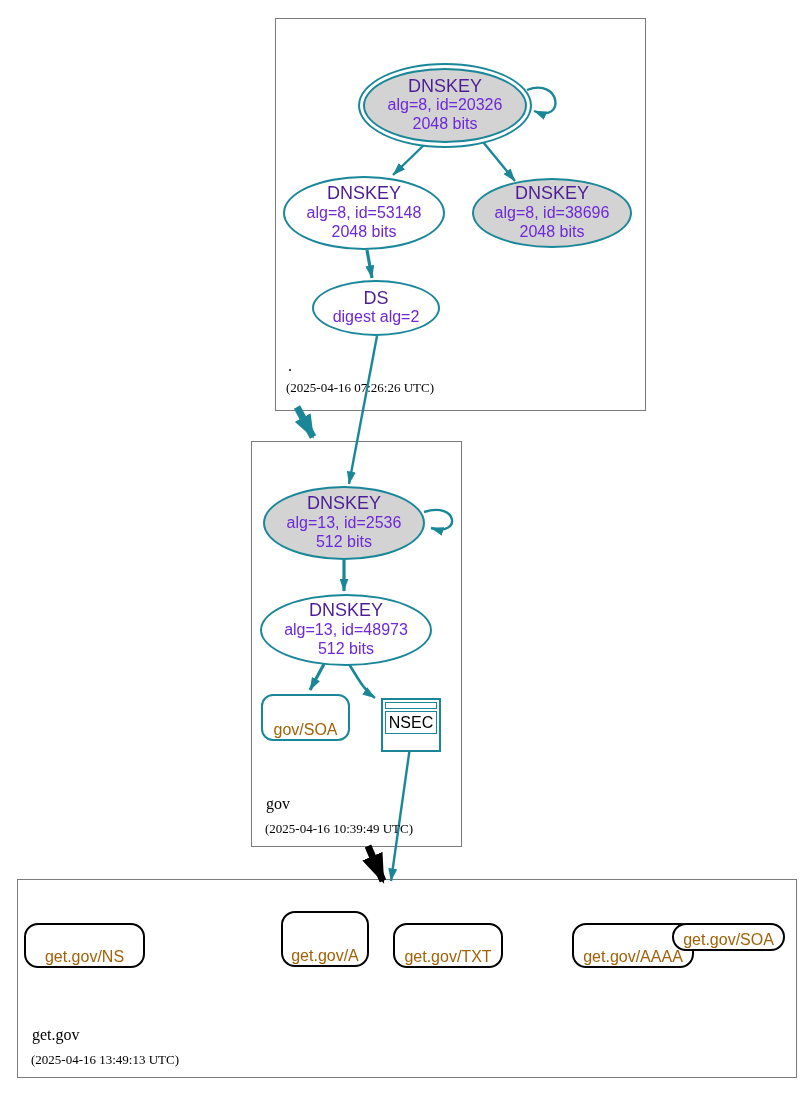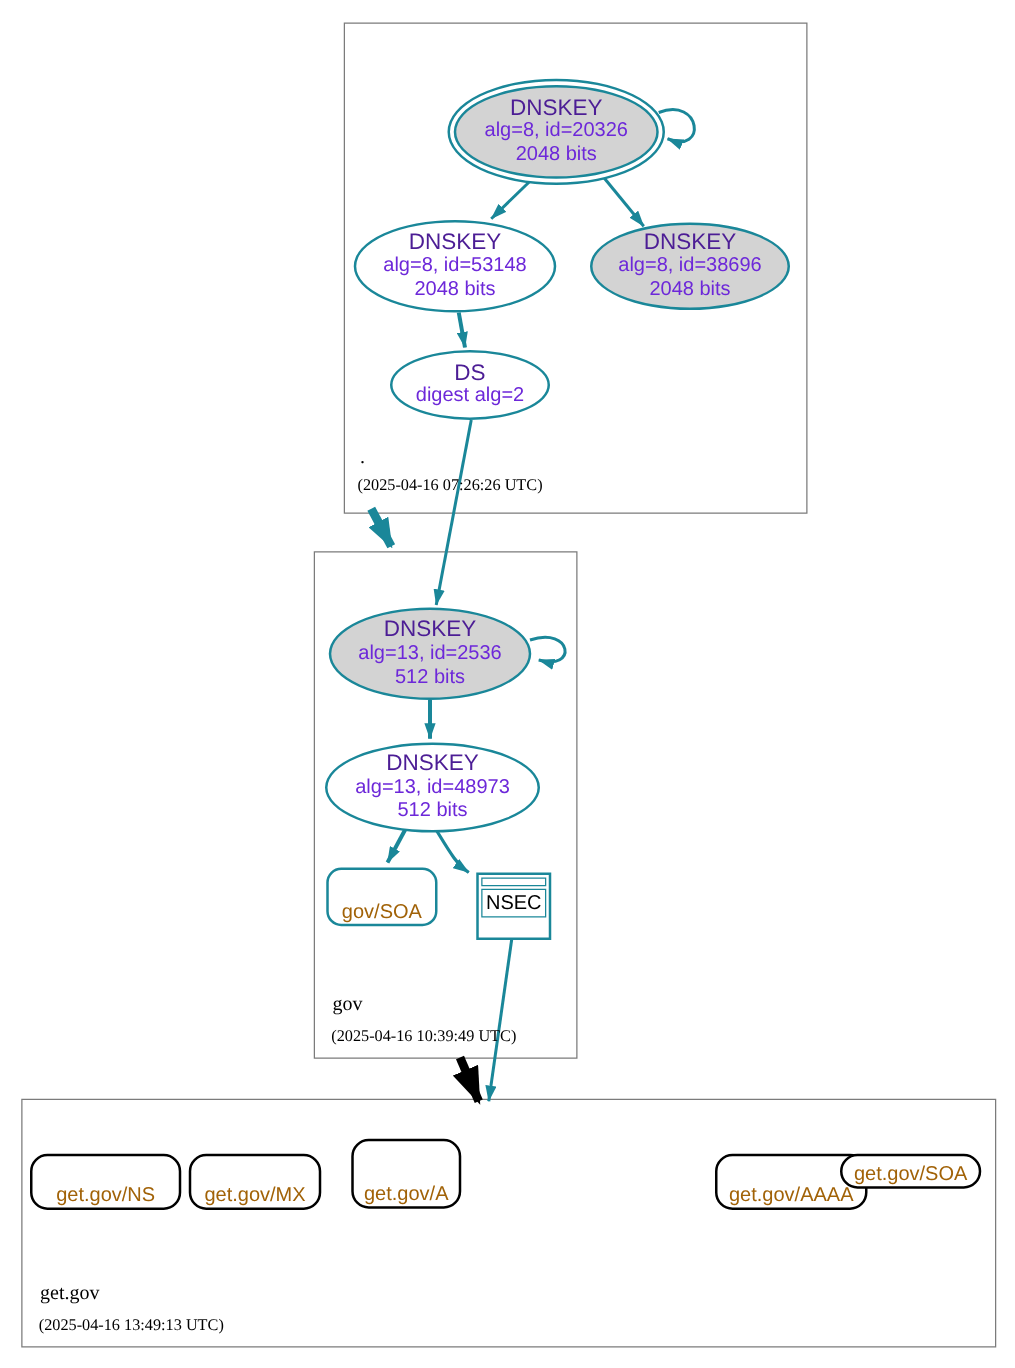--- a/index.html
+++ b/index.html
@@ -136,25 +136,25 @@
     <div class="nsec-band"></div>
     <div class="nsec-body">NSEC</div>
   </div>
 
   <div class="zone-name" style="left:266px; top:796px;">gov</div>
   <div class="zone-ts" style="left:265px; top:822px;">(2025-04-16 10:39:49 UTC)</div>
 
   <div class="node rrset" style="left:24px; top:923px; width:121px; height:45px;">
     <span>get.gov/NS</span>
   </div>
-  <div class="node rrset" style="left:151px; top:923px; width:106px; height:45px;">
-    <span>get.gov/MX</span>
-  </div>
   <div class="node rrset" style="left:281px; top:911px; width:88px; height:56px;">
     <span>get.gov/A</span>
+  </div>
+  <div class="node rrset" style="left:393px; top:923px; width:110px; height:45px;">
+    <span>get.gov/TXT</span>
   </div>
   <div class="node rrset" style="left:527px; top:923px; width:122px; height:45px;margin-left:45px;">
     <span>get.gov/AAAA</span>
   </div>
   <div class="node rrset" style="left:672px; top:923px; width:113px; height:28px;">
     <span>get.gov/SOA</span>
   </div>
 
   <div class="zone-name" style="left:32px; top:1027px;">get.gov</div>
   <div class="zone-ts" style="left:31px; top:1053px;">(2025-04-16 13:49:13 UTC)</div>

